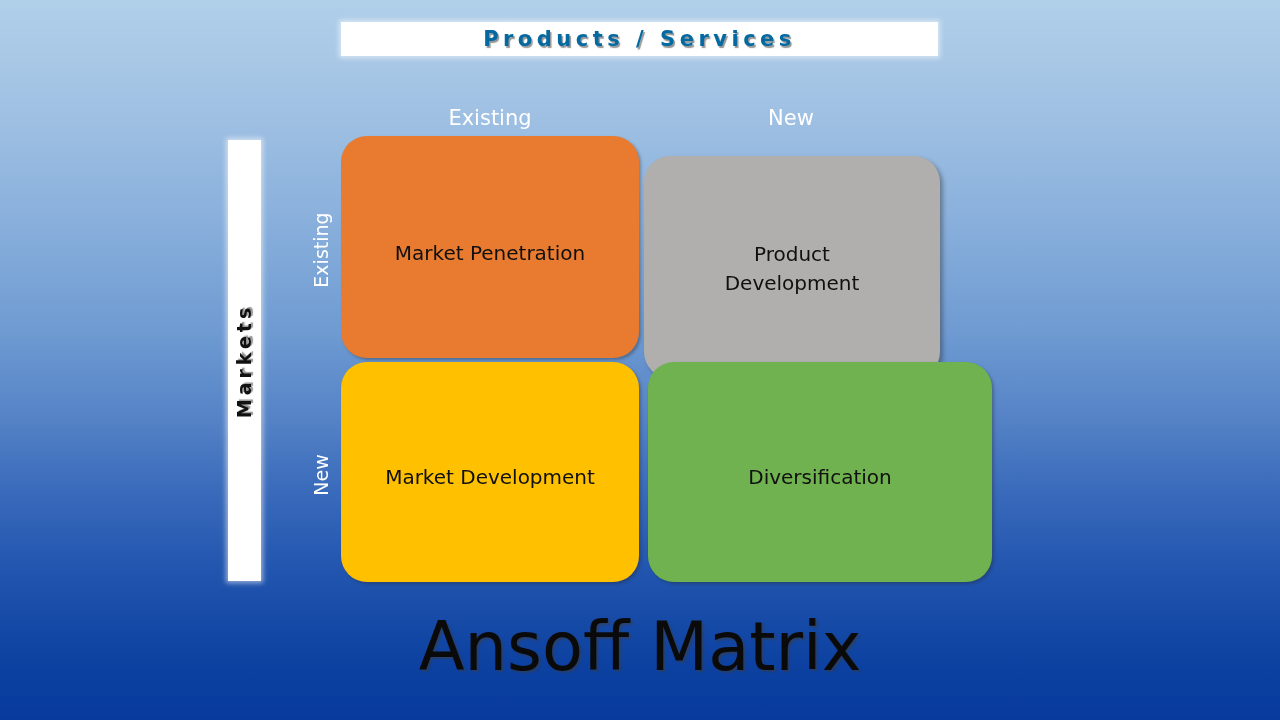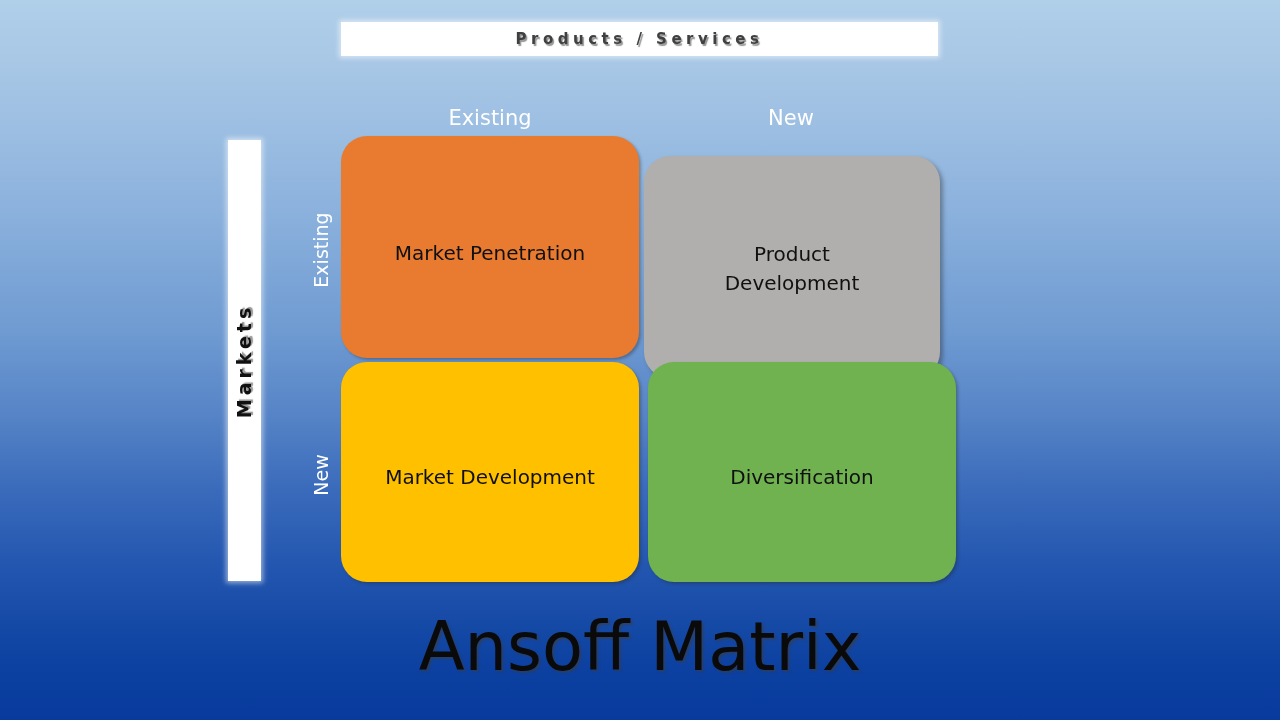--- a/index.html
+++ b/index.html
@@ -39,23 +39,23 @@
     top: 22px;
     width: 597px;
     height: 34px;
     background: #ffffff;
     box-shadow: 0 0 5px 2px rgba(255,255,255,0.55);
     display: flex;
     align-items: center;
     justify-content: center;
   }
   .top-banner-text {
-    font-size: 15px;
+    font-size: 21px;
     font-weight: bold;
-    color: #404040;
+    color: #0369a1;
     letter-spacing: 4.5px;
     text-shadow: 1.5px 1.5px 1px rgba(130,130,130,0.85);
     white-space: nowrap;
   }
 
   
   .side-banner {
     position: absolute;
     left: 228px;
     top: 140px;
@@ -146,21 +146,21 @@
   .quad-pd .quad-label { top: 2px; }
 
   .quad-md {
     left: 341px;  top: 362px;  width: 298px; height: 220px;
     background: #ffc000;
     box-shadow: 2px 2px 3px rgba(40,40,40,0.35);
   }
   .quad-md .quad-label { top: 5px; }
 
   .quad-dv {
-    left: 648px;  top: 362px;  width: 308px; height: 220px;
+    left: 648px;  top: 362px;  width: 344px; height: 220px;
     background: #6fb24f;
     box-shadow: 2px 2px 3px rgba(40,40,40,0.35);
   }
   .quad-dv .quad-label { top: 5px; }
 
   
   .slide-title {
     position: absolute;
     left: 0;
     top: 608px;

